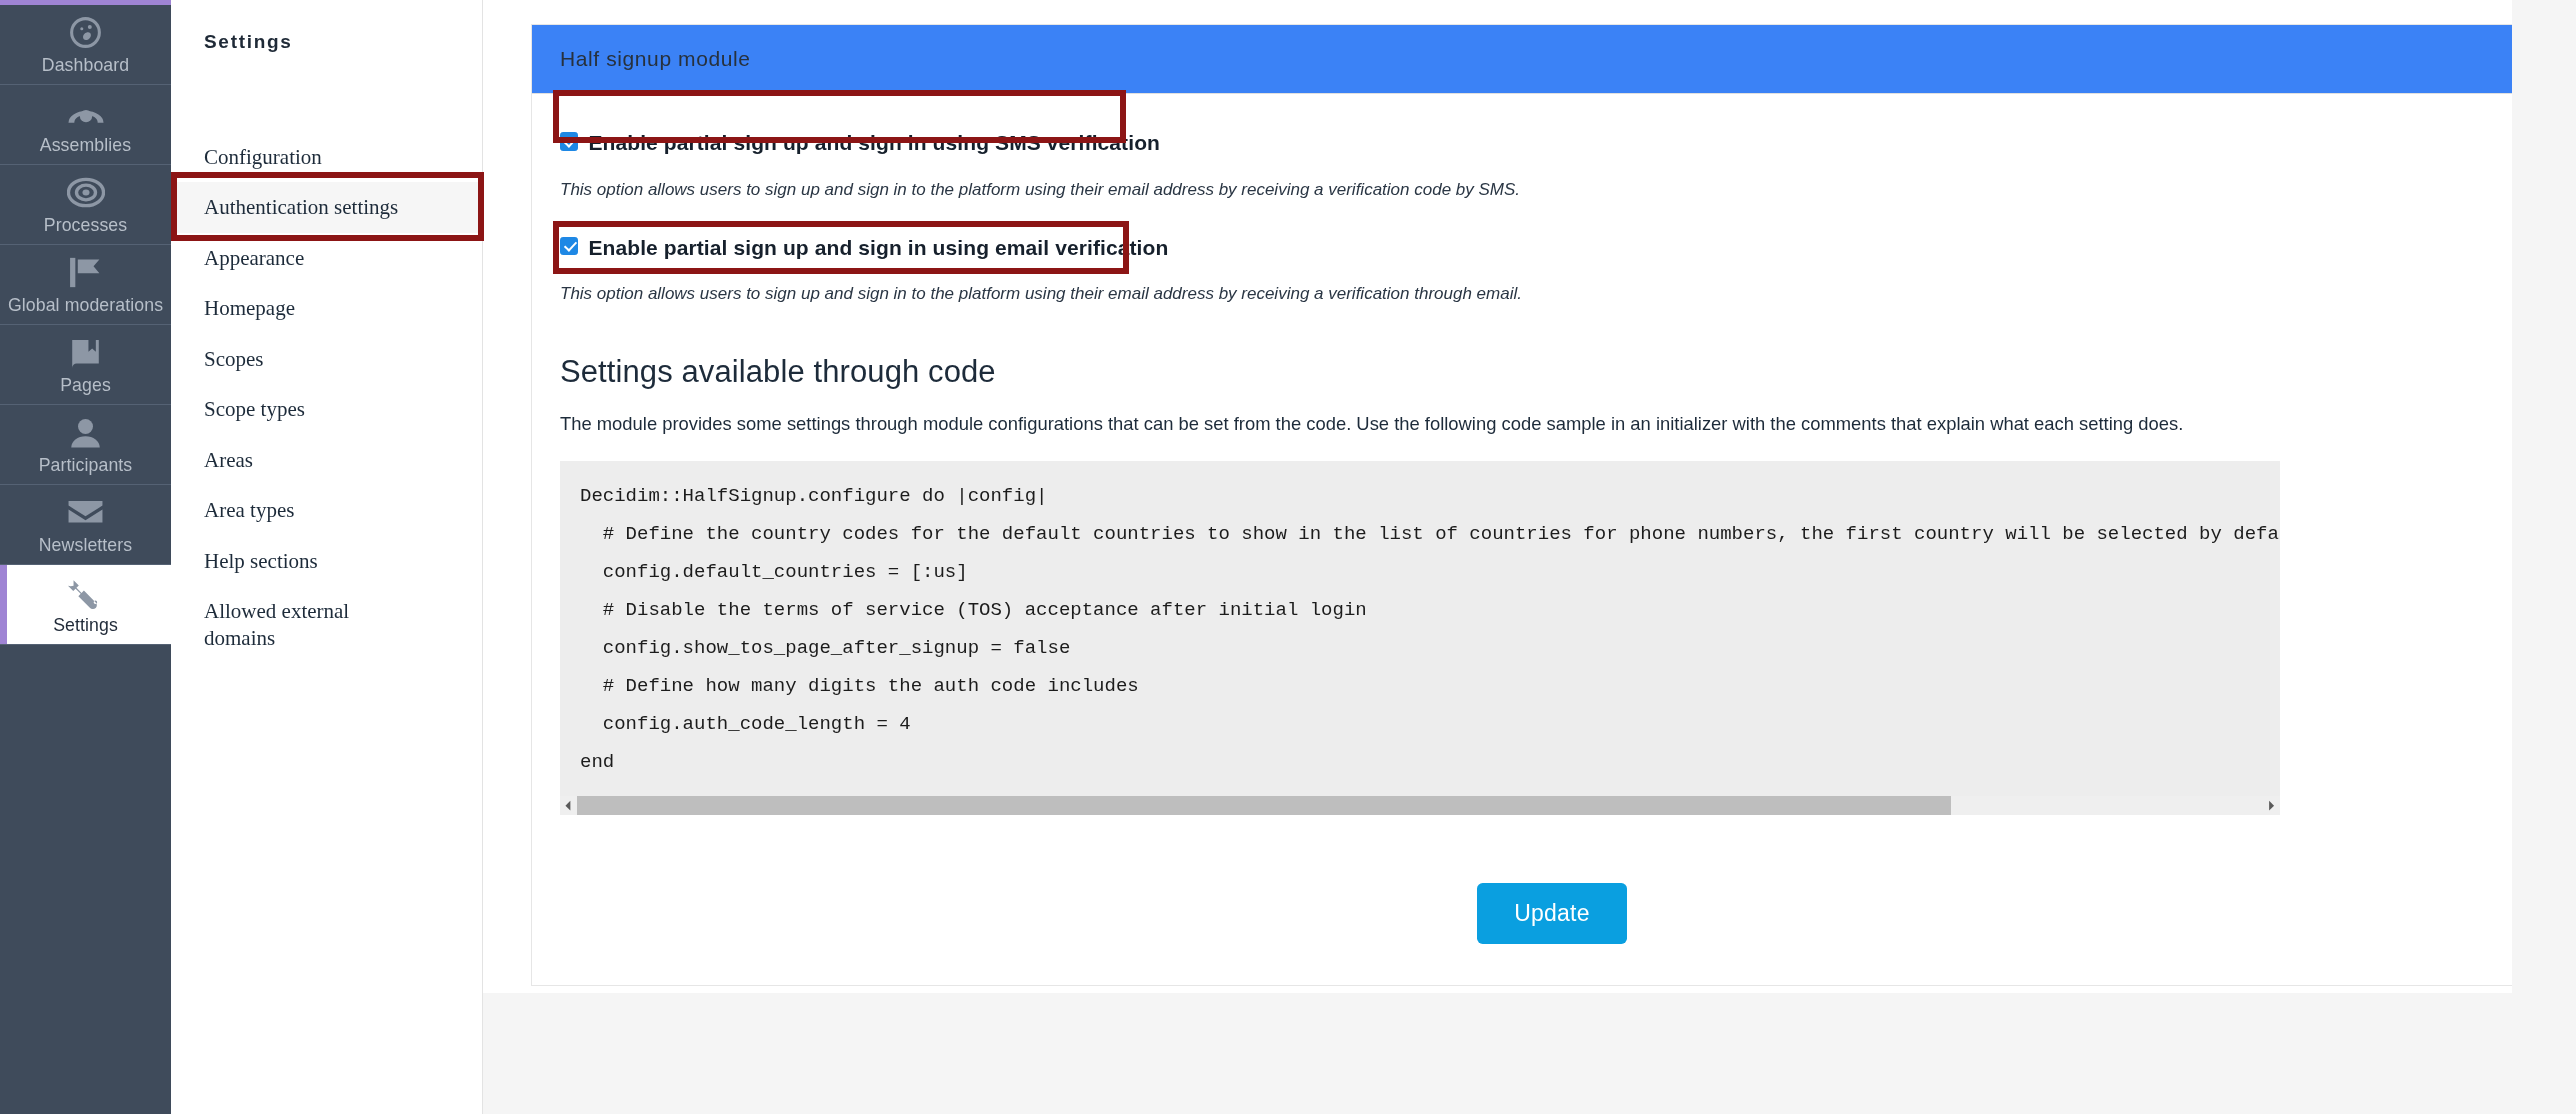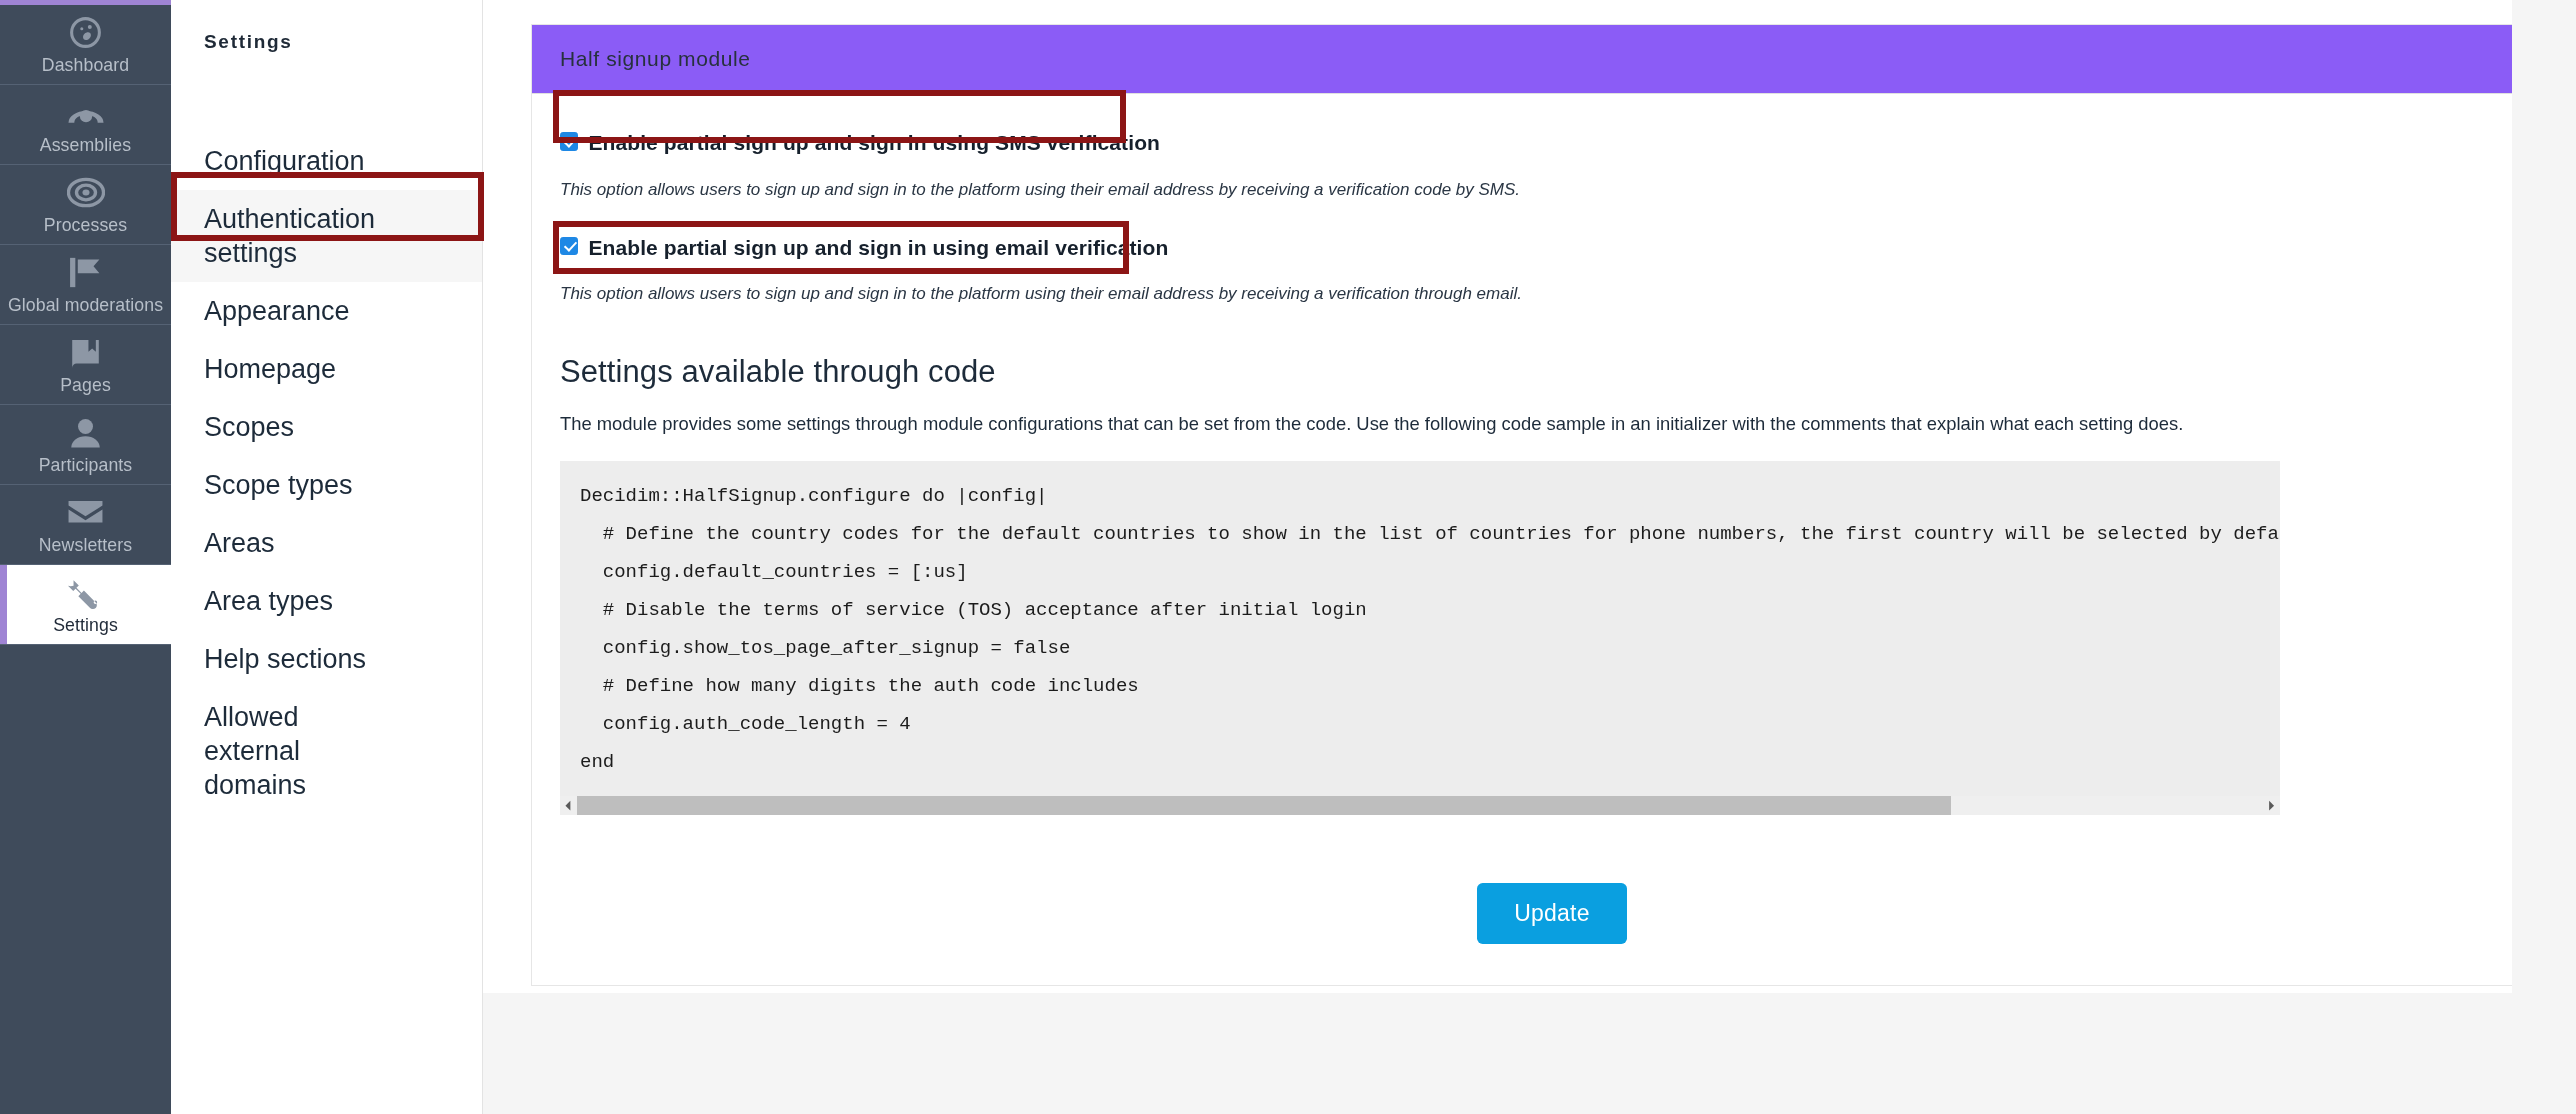--- a/index.html
+++ b/index.html
@@ -102,26 +102,27 @@
   }
   .secondary-list {
     list-style: none;
     margin-top: 79px;
   }
   .secondary-list li {
     position: relative;
   }
   .secondary-link {
     display: block;
-    font-size: 27px;
+    font-size: 21px;
     line-height: 1.26;
     color: #1d2b3a;
     padding: 12px 14px 12px 33px;
     text-decoration: none;
     cursor: pointer;
+    font-family: Liberation Serif, serif;
   }
   .secondary-link.current {
     background: #f6f6f6;
   }
   
   .anno-box {
     position: absolute;
     border: 6.4px solid #8c1515;
     pointer-events: none;
     z-index: 60;
@@ -142,21 +143,21 @@
     overflow: hidden;
   }
   .card {
     background: #ffffff;
     border: 0.7px solid #e6e6e6;
     width: 2042px;
     min-height: 962px;
     position: relative;
   }
   .card-header {
-    background: #8b5cf6;
+    background: #3b82f6;
     border-bottom: 0.7px solid #e0e0e0;
     padding: 22px 28px;
   }
   .card-header h2 {
     font-size: 21px;
     font-weight: normal;
     color: #27313d;
     letter-spacing: 0.6px;
   }
   .card-body {

